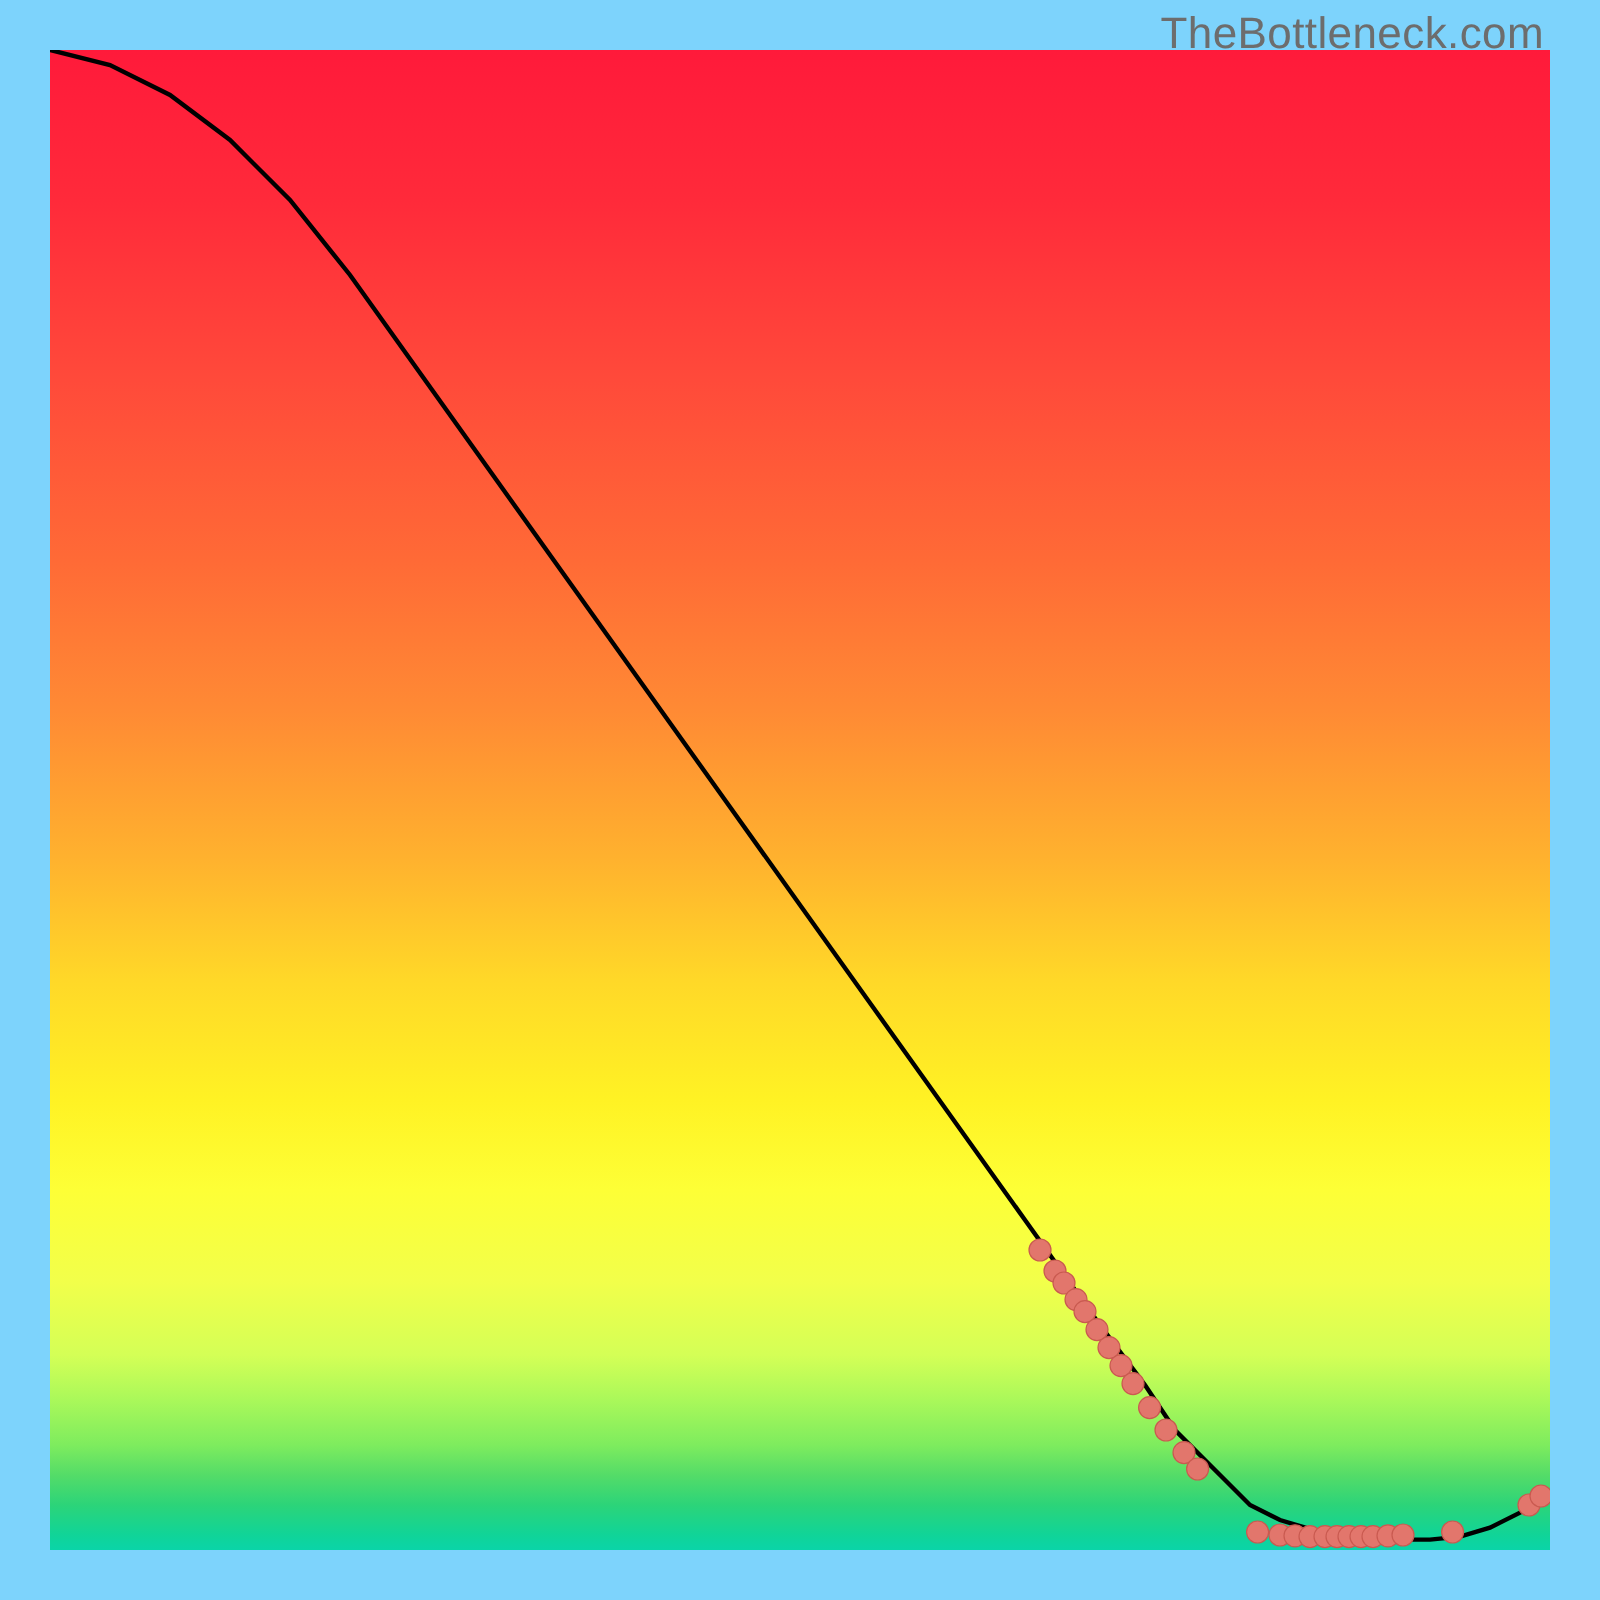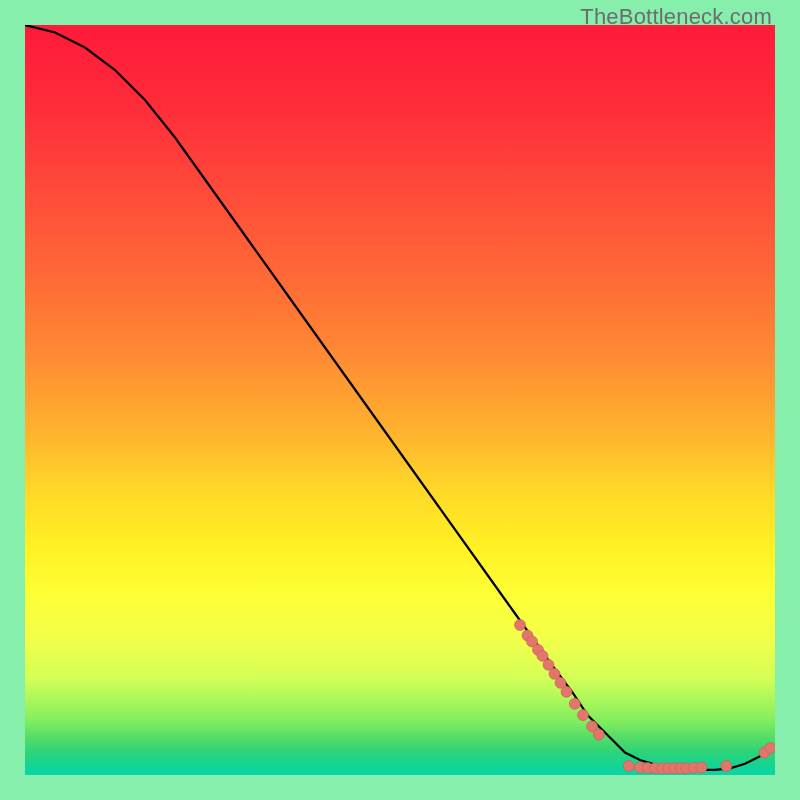--- a/index.html
+++ b/index.html
@@ -8,21 +8,21 @@
     width: 800px;
     height: 800px;
     background: #000;
     overflow: hidden;
     font-family: Arial, Helvetica, sans-serif;
   }
   .stage {
     position: relative;
     width: 800px;
     height: 800px;
-    background: #86efac;
+    background: #7dd3fc;
   }
   .plot {
     position: absolute;
     left: 25px;
     top: 25px;
     width: 750px;
     height: 750px;
     
     background: linear-gradient(
       to bottom,

